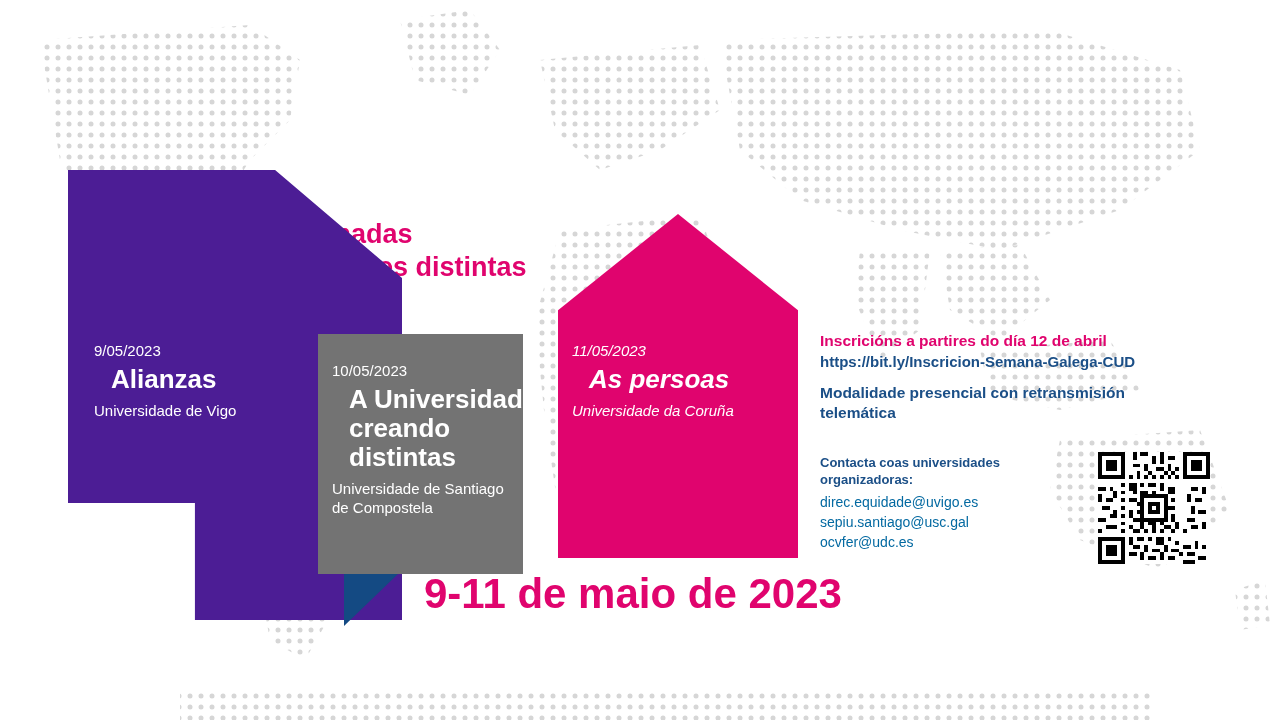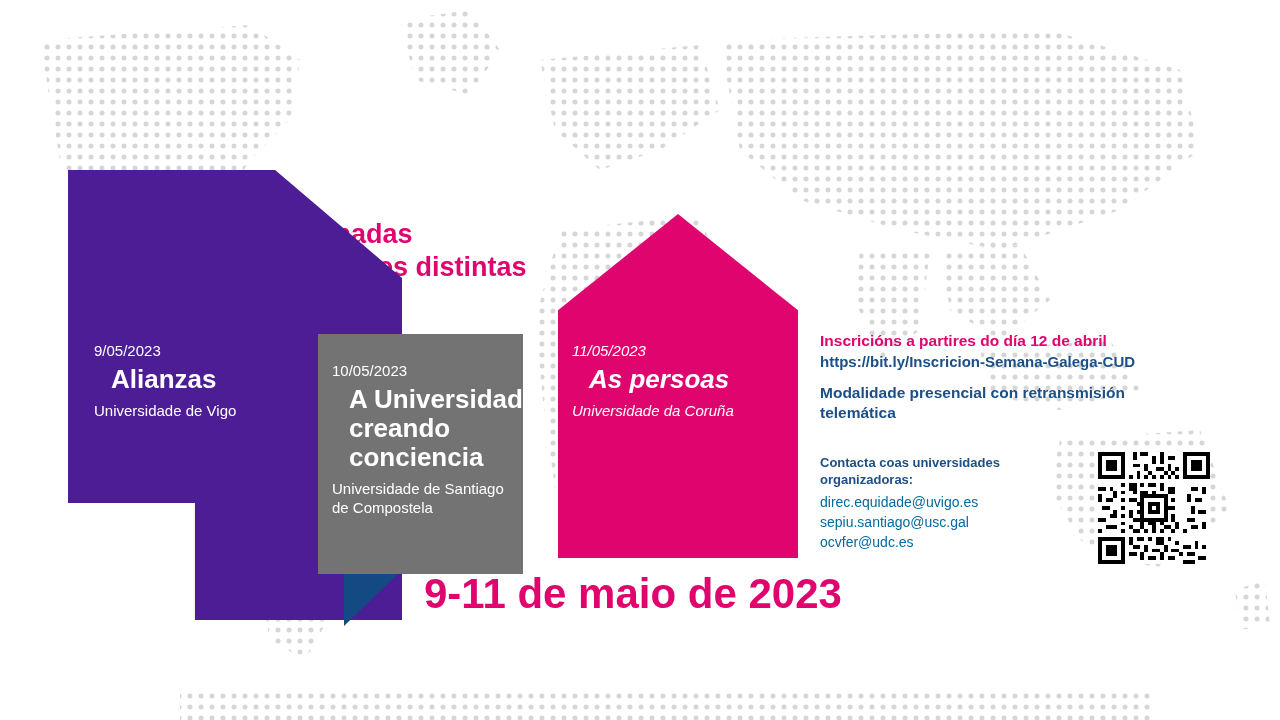--- a/index.html
+++ b/index.html
@@ -266,21 +266,21 @@
       <div class="uni">Universidade de Vigo</div>
     </div>
   </div>
 
   <div class="session" id="session-usc">
     <div class="txt">
       <div class="date">10/05/2023</div>
       <div class="name">
         <div>A Universidade</div>
         <div>creando</div>
-        <div>conciencia</div>
+        <div>distintas</div>
       </div>
       <div class="uni">
         <div>Universidade de Santiago</div>
         <div>de Compostela</div>
       </div>
     </div>
     <div class="tail"></div>
   </div>
 
   <div class="session" id="session-udc">

